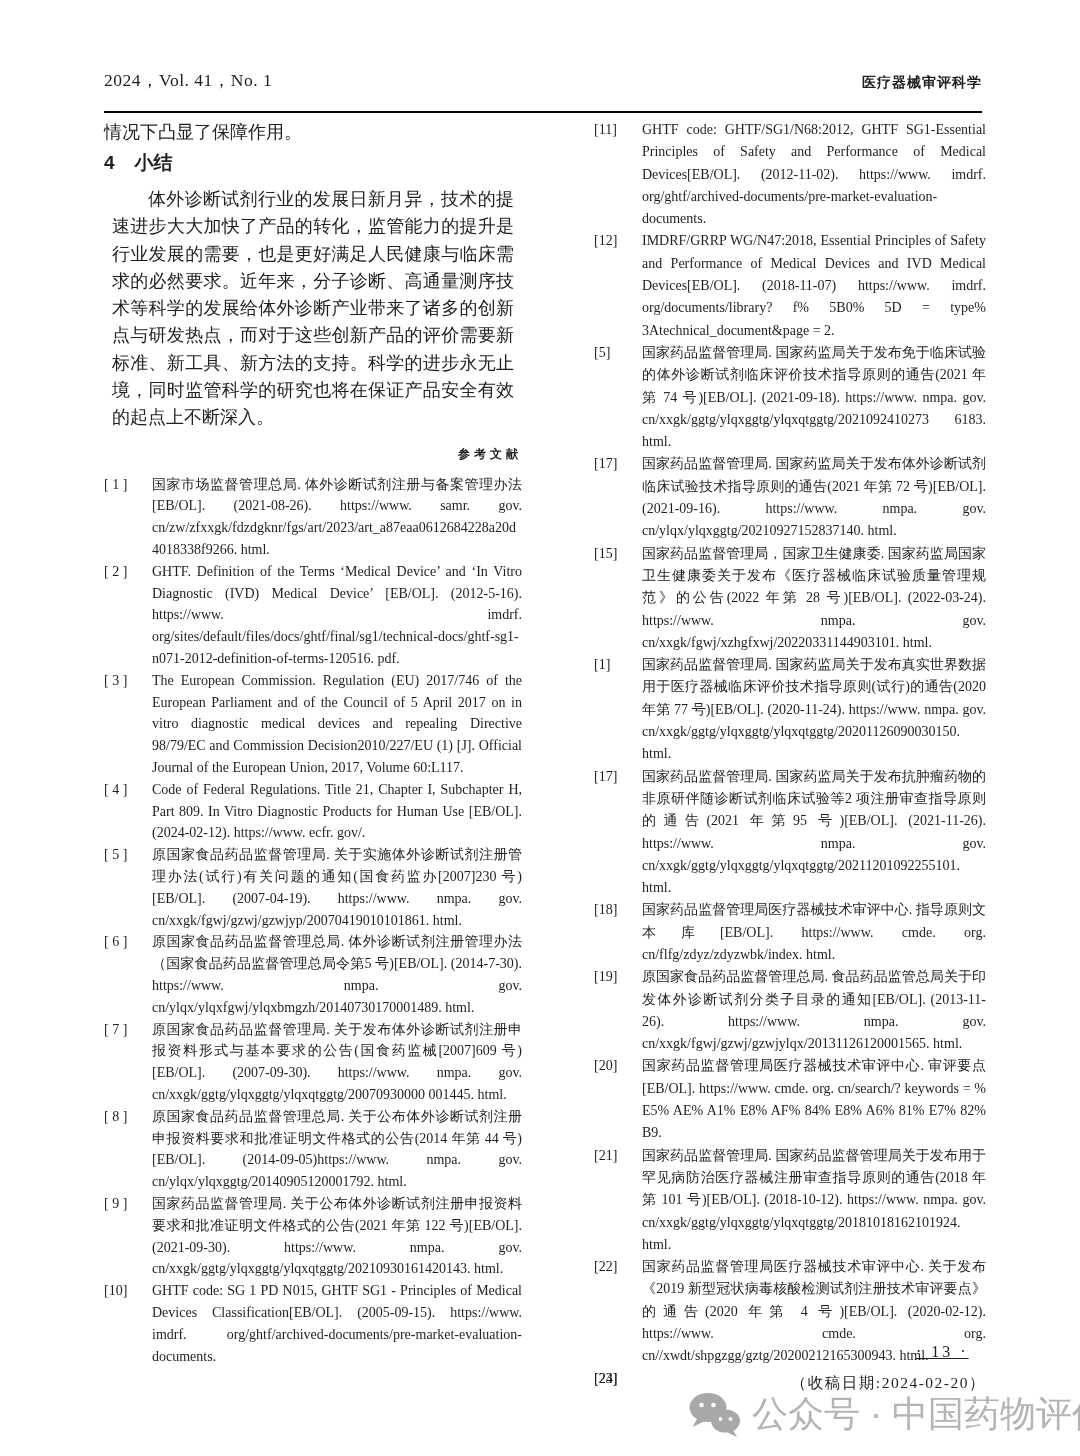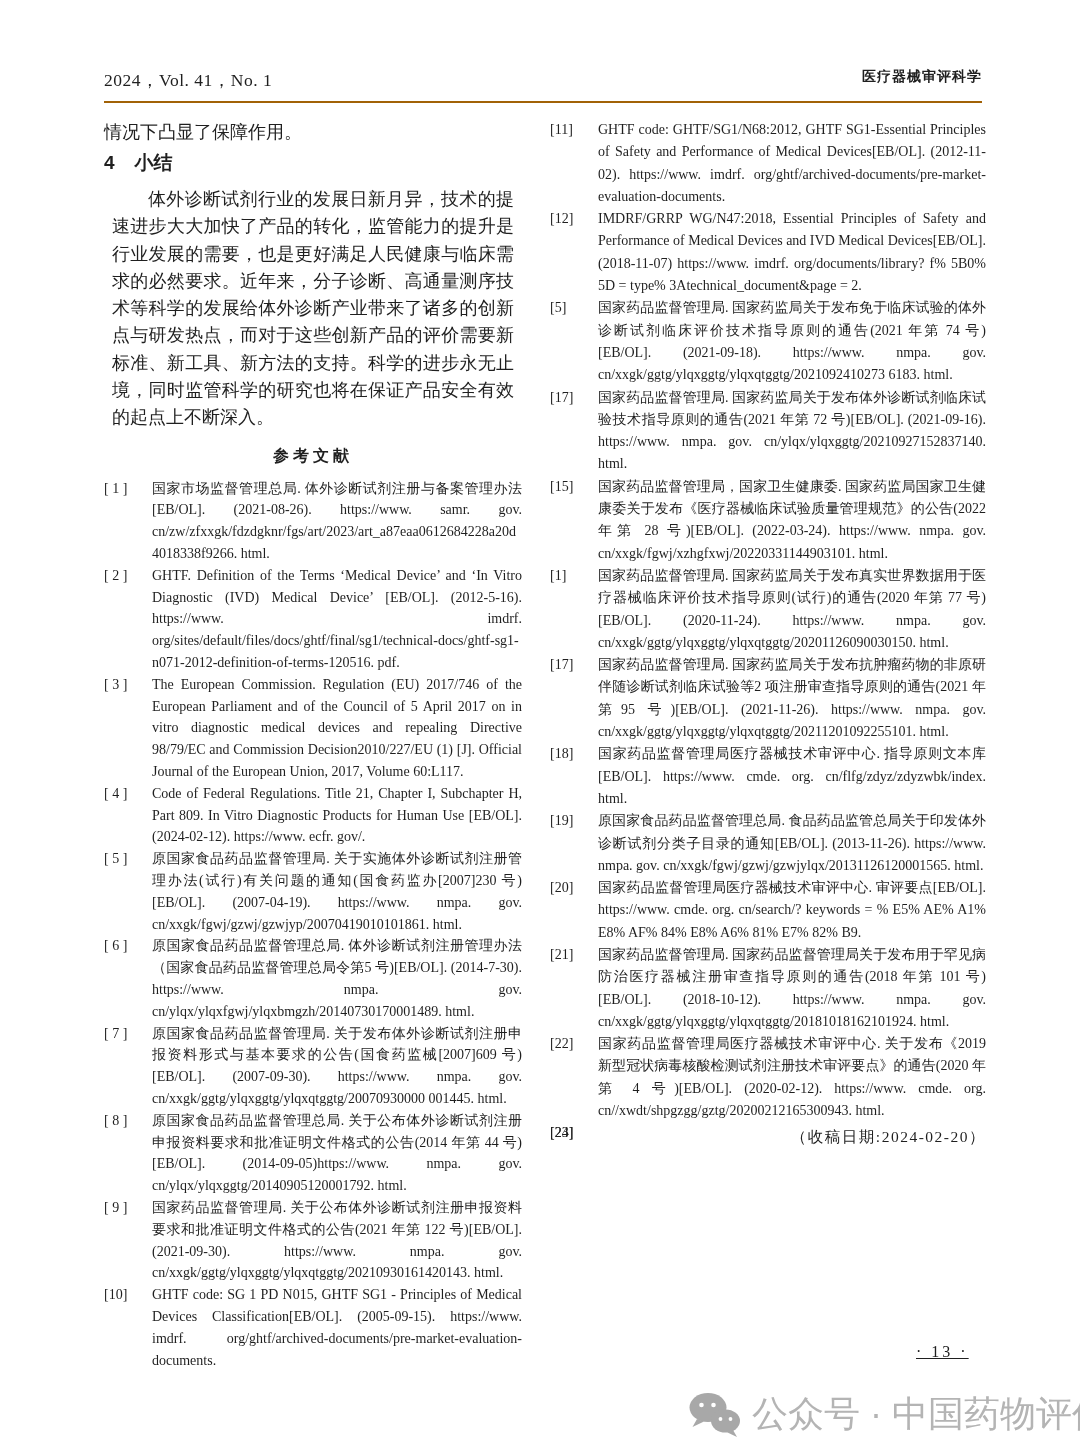--- a/index.html
+++ b/index.html
@@ -1,30 +1,30 @@
 <!DOCTYPE html>
 <html><head>
 <meta charset="utf-8">
 <style>
   html,body{margin:0;padding:0;background:#e9e9e9;}
   .page{width:1080px;height:1456px;background:#ffffff;position:relative;overflow:hidden;
         font-family:"Liberation Serif","DejaVu Serif",serif;color:#1f1f1f;margin:0 auto;}
   .header{position:absolute;top:68px;left:104px;width:878px;display:flex;
-          justify-content:space-between;
-          border-bottom:2px solid #a16207;padding-bottom:9px;}
+          justify-content:space-between;align-items:flex-end;
+          border-bottom:2px solid #000000;padding-bottom:19px;}
   .issue{font-size:17.5px;letter-spacing:0.5px;}
   .journal{font-size:14px;font-weight:bold;font-family:"Liberation Sans","DejaVu Sans",sans-serif;letter-spacing:1px;}
   .content{position:absolute;top:119px;left:104px;width:882px;display:flex;gap:28px;}
   .col-left{width:418px;flex:0 0 418px;}
-  .col-right{flex:1;min-width:0;}
+  .col-right{flex:1;min-width:0;margin-left:44px;}
   .intro{font-size:18px;line-height:27px;text-align:justify;}
   .sec-head{display:flex;gap:20px;font-size:19px;font-weight:bold;line-height:30px;
             font-family:"Liberation Sans","DejaVu Sans",sans-serif;margin:2px 0 1px 0;}
   .para{font-size:18px;line-height:27.3px;text-align:justify;text-indent:2em;margin:8px;}
-  .ref-heading{text-align:center;font-size:16px;font-weight:bold;
+  .ref-heading{text-align:right;font-size:12px;font-weight:bold;
                font-family:Liberation Mono, monospace;
                margin:14px 0 11px 0;letter-spacing:4px;}
   .refs{font-size:14px;line-height:21.8px;}
   .refs-right{font-size:14px;line-height:22.3px;}
   .ref{position:relative;padding-left:48px;text-align:justify;
        overflow-wrap:break-word;word-break:break-word;}
   .ref-label{position:absolute;left:0;top:0;white-space:pre;}
   .received{text-align:right;font-size:15.5px;margin-top:5px;letter-spacing:1.5px;}
   .page-num{position:absolute;top:1343px;left:916px;font-size:16px;letter-spacing:3px;text-decoration:underline;}
   .watermark{position:absolute;top:1390px;left:688px;display:flex;align-items:center;gap:10px;

